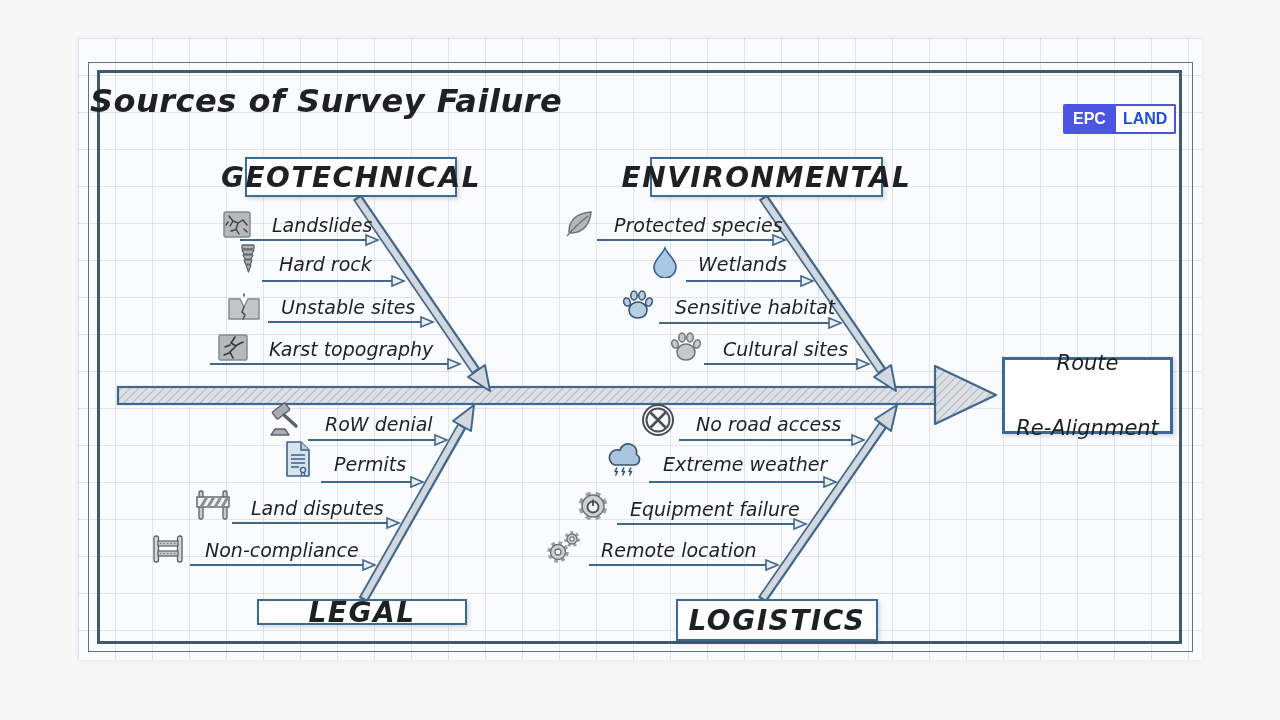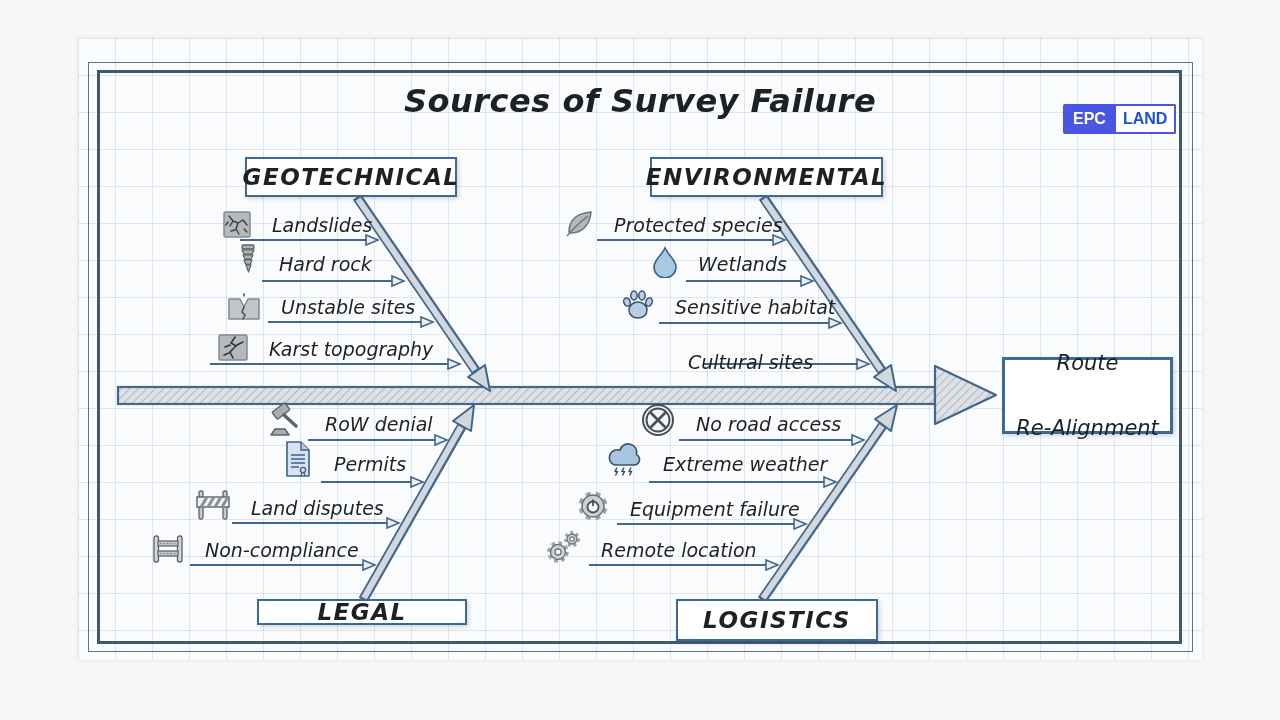--- a/index.html
+++ b/index.html
@@ -21,33 +21,33 @@
   .frame-outer{
     position:absolute;left:88px;top:62px;width:1105px;height:590px;
     border:1.5px solid #5a7584;box-sizing:border-box;
   }
   .frame-inner{
     position:absolute;left:97px;top:70px;width:1085px;height:574px;
     border:3px solid #40596b;box-sizing:border-box;
   }
   .title{
     position:absolute;left:90px;top:82px;width:1100px;
-    text-align:center;font-size:32px;font-weight:bold;font-style:italic;
+    text-align:left;font-size:32px;font-weight:bold;font-style:italic;
     letter-spacing:0.5px;
   }
   .logo{
     position:absolute;left:1063px;top:104px;display:inline-flex;align-items:stretch;
     font-family:"Liberation Sans",sans-serif;font-weight:bold;font-size:16px;
   }
   .logo .epc{background:#4a55e1;color:#ffffff;padding:4px 8px;border:2px solid #4a55e1;border-radius:2px 0 0 2px;}
   .logo .land{background:#ffffff;color:#1d4ed8;padding:4px 7px;border:2px solid #4a55e1;border-left:none;border-radius:0 2px 2px 0;}
   .catbox{
     position:absolute;background:#ffffff;border:2.5px solid #3d6a95;box-sizing:border-box;
     display:flex;align-items:center;justify-content:center;
-    font-size:23px;font-weight:bold;font-style:italic;letter-spacing:1.5px;
+    font-size:28px;font-weight:bold;font-style:italic;letter-spacing:1.5px;
     box-shadow:2px 2px 4px rgba(40,60,80,0.18);
   }
   .effectbox{
     position:absolute;left:1002px;top:357px;width:171px;height:77px;
     background:#ffffff;border:3px solid #3d6a95;box-sizing:border-box;
     display:flex;flex-direction:column;align-items:center;justify-content:center;
     font-size:21px;font-style:italic;line-height:1.35;
     box-shadow:2px 2px 4px rgba(40,60,80,0.18);
     gap:36px;
   }
@@ -207,21 +207,21 @@
     <g fill="#b7cee5" stroke="#37536e" stroke-width="1.5">
       <ellipse cx="6" cy="13" rx="3.2" ry="4.2" transform="rotate(-20 6 13)"></ellipse>
       <ellipse cx="13" cy="6.5" rx="3.2" ry="4.4"></ellipse>
       <ellipse cx="21" cy="6.5" rx="3.2" ry="4.4"></ellipse>
       <ellipse cx="28" cy="13" rx="3.2" ry="4.2" transform="rotate(20 28 13)"></ellipse>
       <path d="M17,13 C21,13 26,16 26,21 C26,26 22,29 17,29 C12,29 8,26 8,21 C8,16 13,13 17,13 Z"></path>
     </g>
   </svg>
   <span class="lbl">Sensitive habitat</span>
 </div>
-<div class="cause" style="left:688px;top:331px;flex-direction:column;">
+<div class="cause" style="left:669px;top:331px;">
   <svg width="34" height="32" viewBox="0 0 34 32">
     <g fill="#c6c8ca" stroke="#707477" stroke-width="1.5">
       <ellipse cx="6" cy="13" rx="3.2" ry="4.2" transform="rotate(-20 6 13)"></ellipse>
       <ellipse cx="13" cy="6.5" rx="3.2" ry="4.4"></ellipse>
       <ellipse cx="21" cy="6.5" rx="3.2" ry="4.4"></ellipse>
       <ellipse cx="28" cy="13" rx="3.2" ry="4.2" transform="rotate(20 28 13)"></ellipse>
       <path d="M17,13 C21,13 26,16 26,21 C26,26 22,29 17,29 C12,29 8,26 8,21 C8,16 13,13 17,13 Z"></path>
     </g>
   </svg>
   <span class="lbl">Cultural sites</span>

